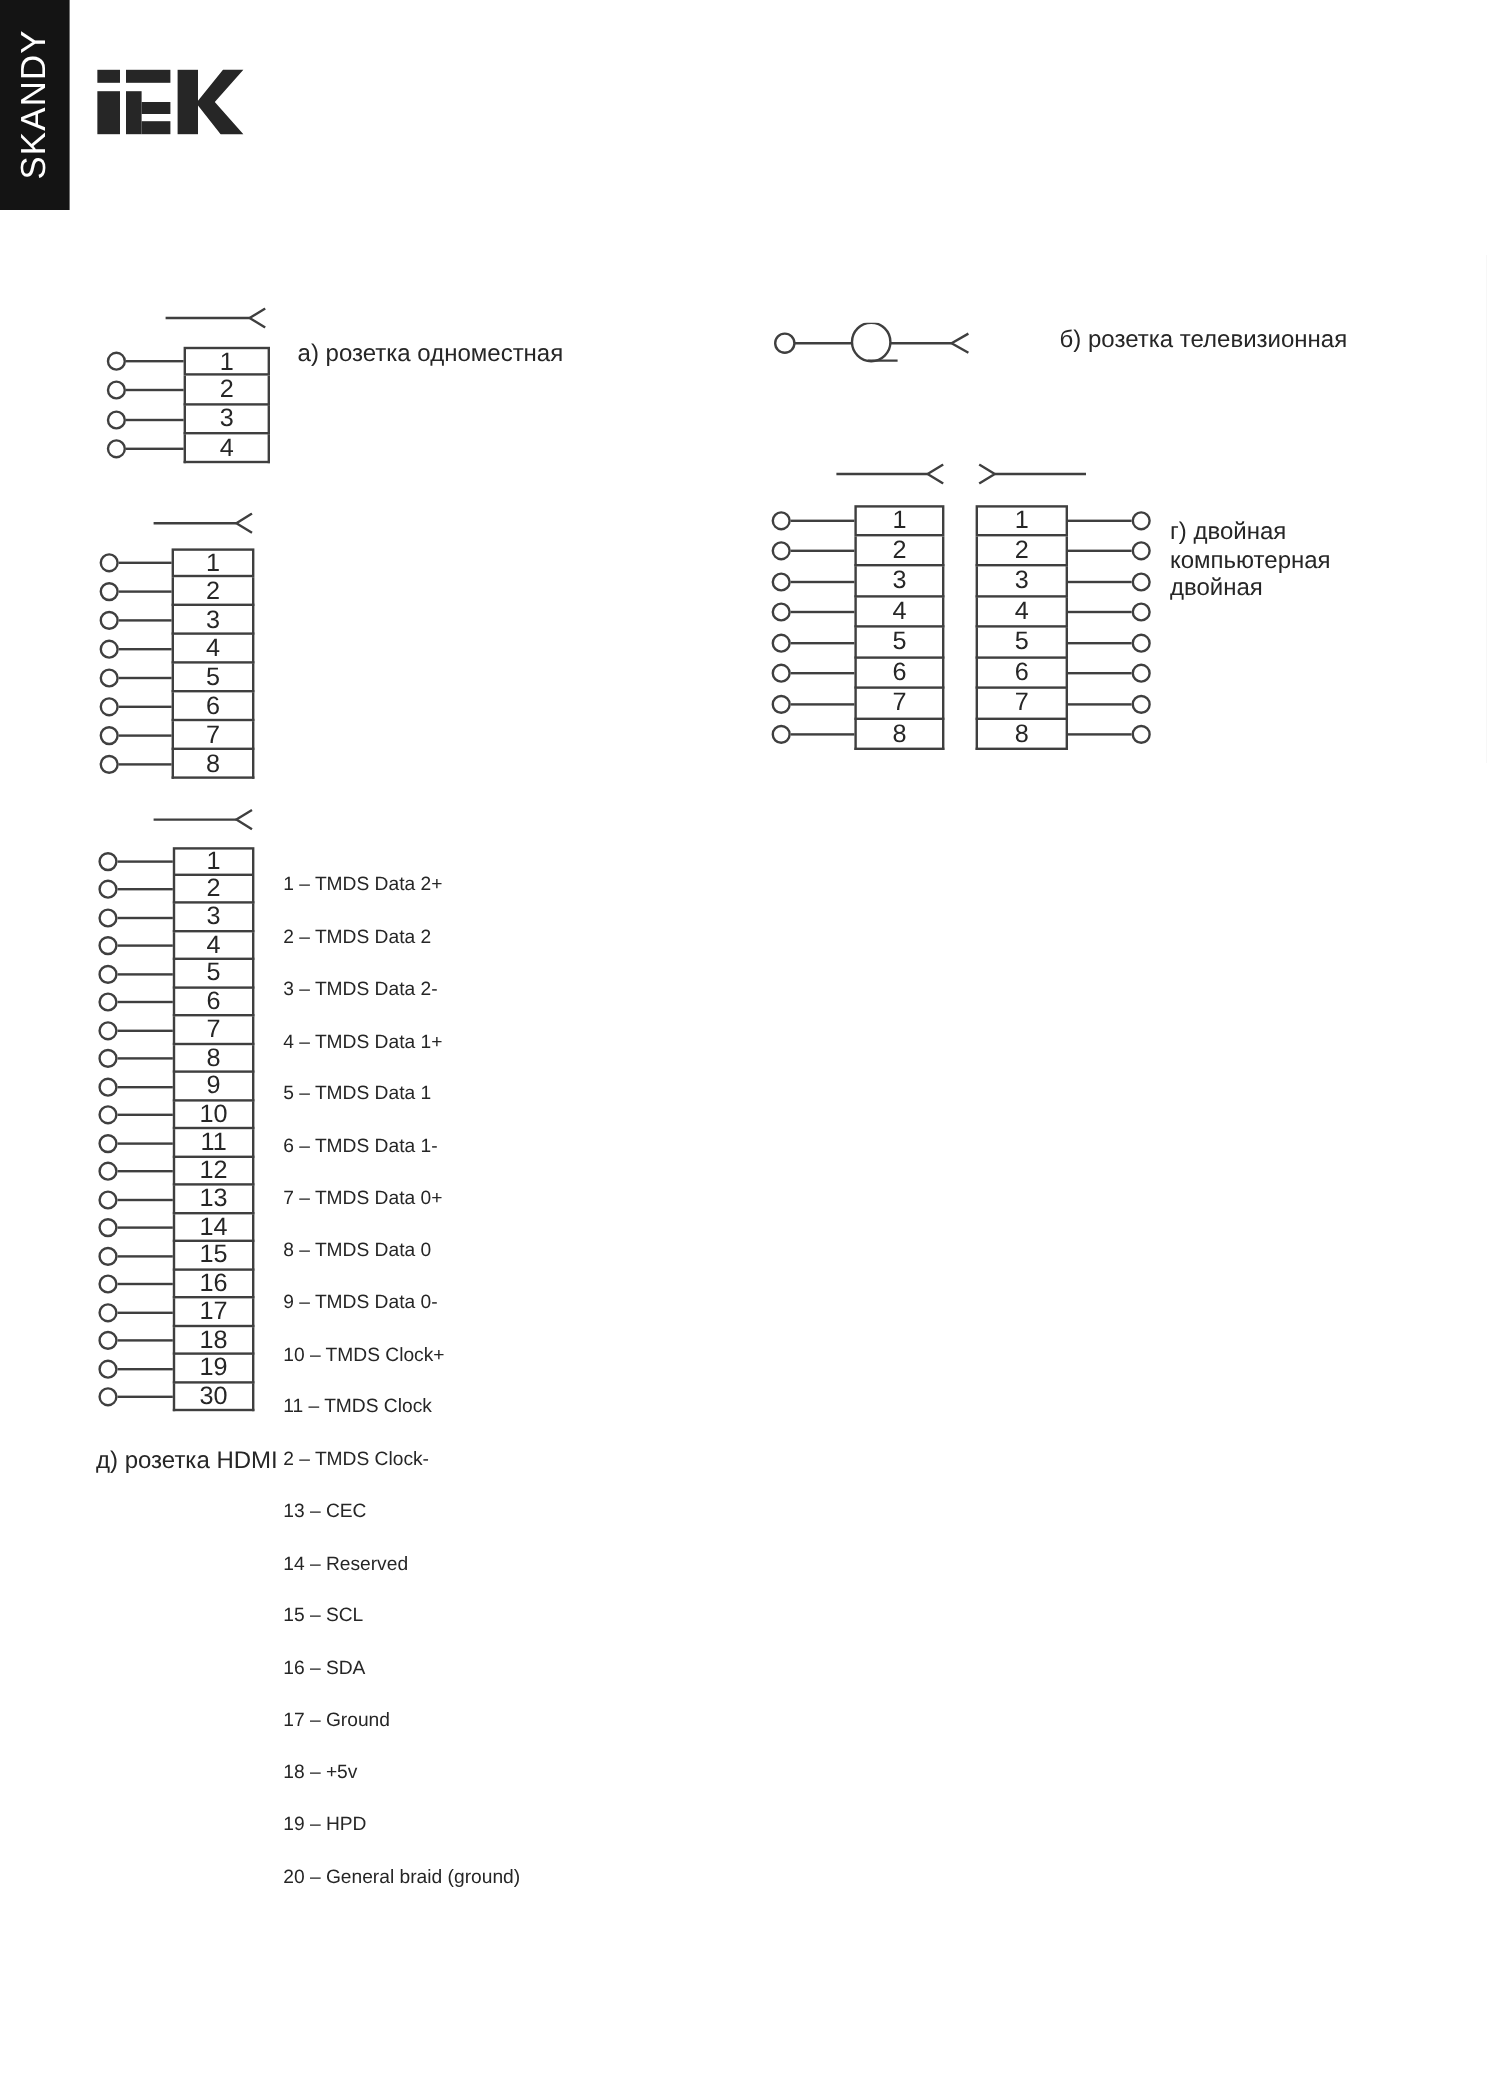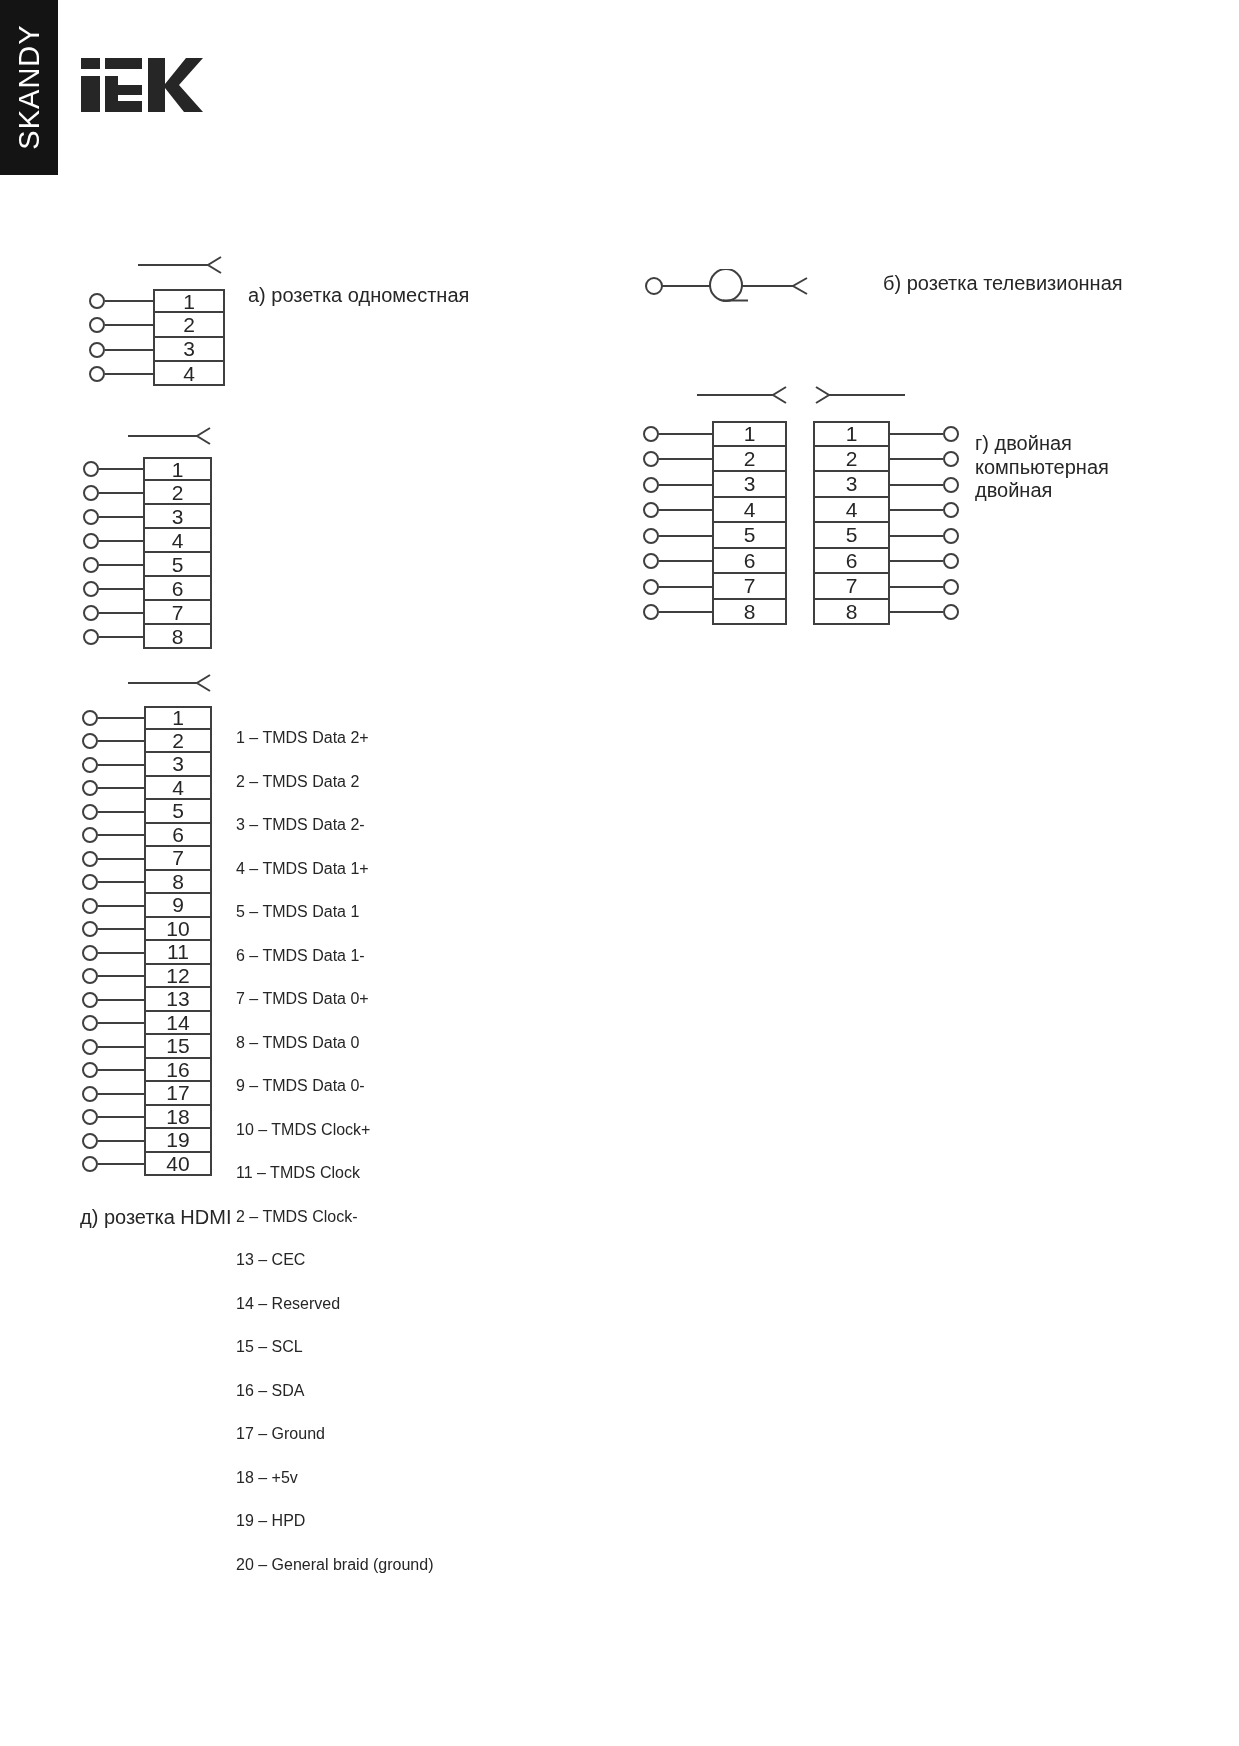--- a/index.html
+++ b/index.html
@@ -496,21 +496,21 @@
         <span class="wire"></span>
         <span class="cell">
           <span class="num">19</span>
         </span>
       </div>
 
       <div class="pin-row">
         <span class="term"></span>
         <span class="wire"></span>
         <span class="cell">
-          <span class="num">40</span>
+          <span class="num">30</span>
         </span>
       </div>
     </div>
 
   <div class="abs fnlist" style="left:236px;top:706px">
 
       <div class="fn">1 – TMDS Data 2+</div>
 
       <div class="fn">2 – TMDS Data 2</div>
 

